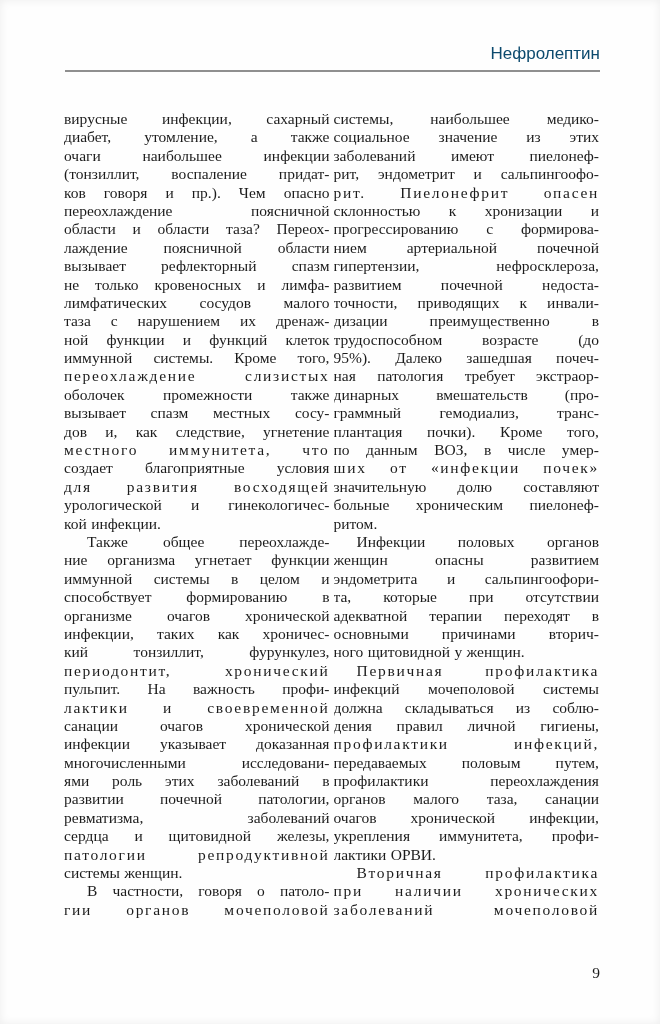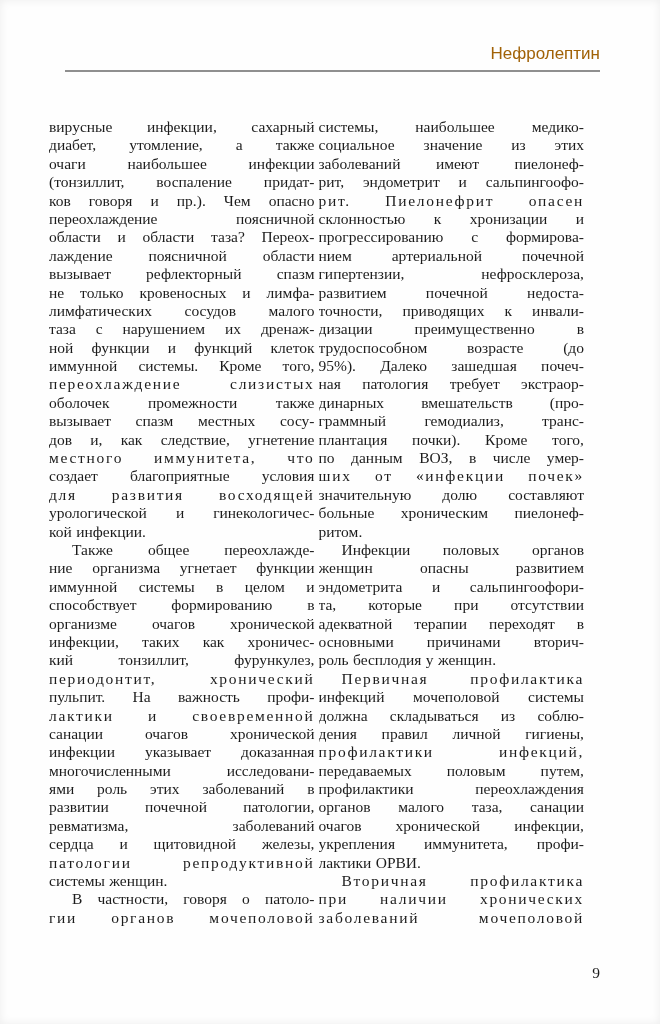--- a/index.html
+++ b/index.html
@@ -19,38 +19,37 @@
   }
   .running-head {
     position: absolute;
     top: 44px;
     left: 65px;
     width: 535px;
     text-align: right;
     font-family: "Liberation Sans", sans-serif;
     font-size: 17px;
     line-height: 20px;
-    color: #a16207;
+    color: #0c4a6e;
   }
   .head-rule {
     position: absolute;
     top: 70px;
     left: 65px;
     width: 535px;
     height: 1.5px;
     background: #8f8f8f;
   }
   .columns {
     position: absolute;
     top: 110px;
-    left: 49px;
+    left: 64px;
     width: 535px;
     display: flex;
     gap: 4px;
-    margin-top: 8px;
   }
   .col {
     flex: 1 1 0;
     min-width: 0;
   }
   .line {
     font-size: 15.5px;
     line-height: 18.4px;
     height: 18.4px;
     overflow: hidden;
@@ -156,21 +155,21 @@
         <div class="line ls">ших от «инфекции почек»</div>
         <div class="line">значительную долю составляют</div>
         <div class="line">больные хроническим пиелонеф-</div>
         <div class="line end">ритом.</div>
         <div class="line indent">Инфекции половых органов</div>
         <div class="line">женщин опасны развитием</div>
         <div class="line">эндометрита и сальпингоофори-</div>
         <div class="line">та, которые при отсутствии</div>
         <div class="line">адекватной терапии переходят в</div>
         <div class="line">основными причинами вторич-</div>
-        <div class="line end">роль бесплодия у женщин.</div>
+        <div class="line end">ного щитовидной у женщин.</div>
         <div class="line indent ls">Первичная профилактика</div>
         <div class="line">инфекций мочеполовой системы</div>
         <div class="line">должна складываться из соблю-</div>
         <div class="line">дения правил личной гигиены,</div>
         <div class="line ls">профилактики инфекций,</div>
         <div class="line">передаваемых половым путем,</div>
         <div class="line">профилактики переохлаждения</div>
         <div class="line">органов малого таза, санации</div>
         <div class="line">очагов хронической инфекции,</div>
         <div class="line">укрепления иммунитета, профи-</div>

